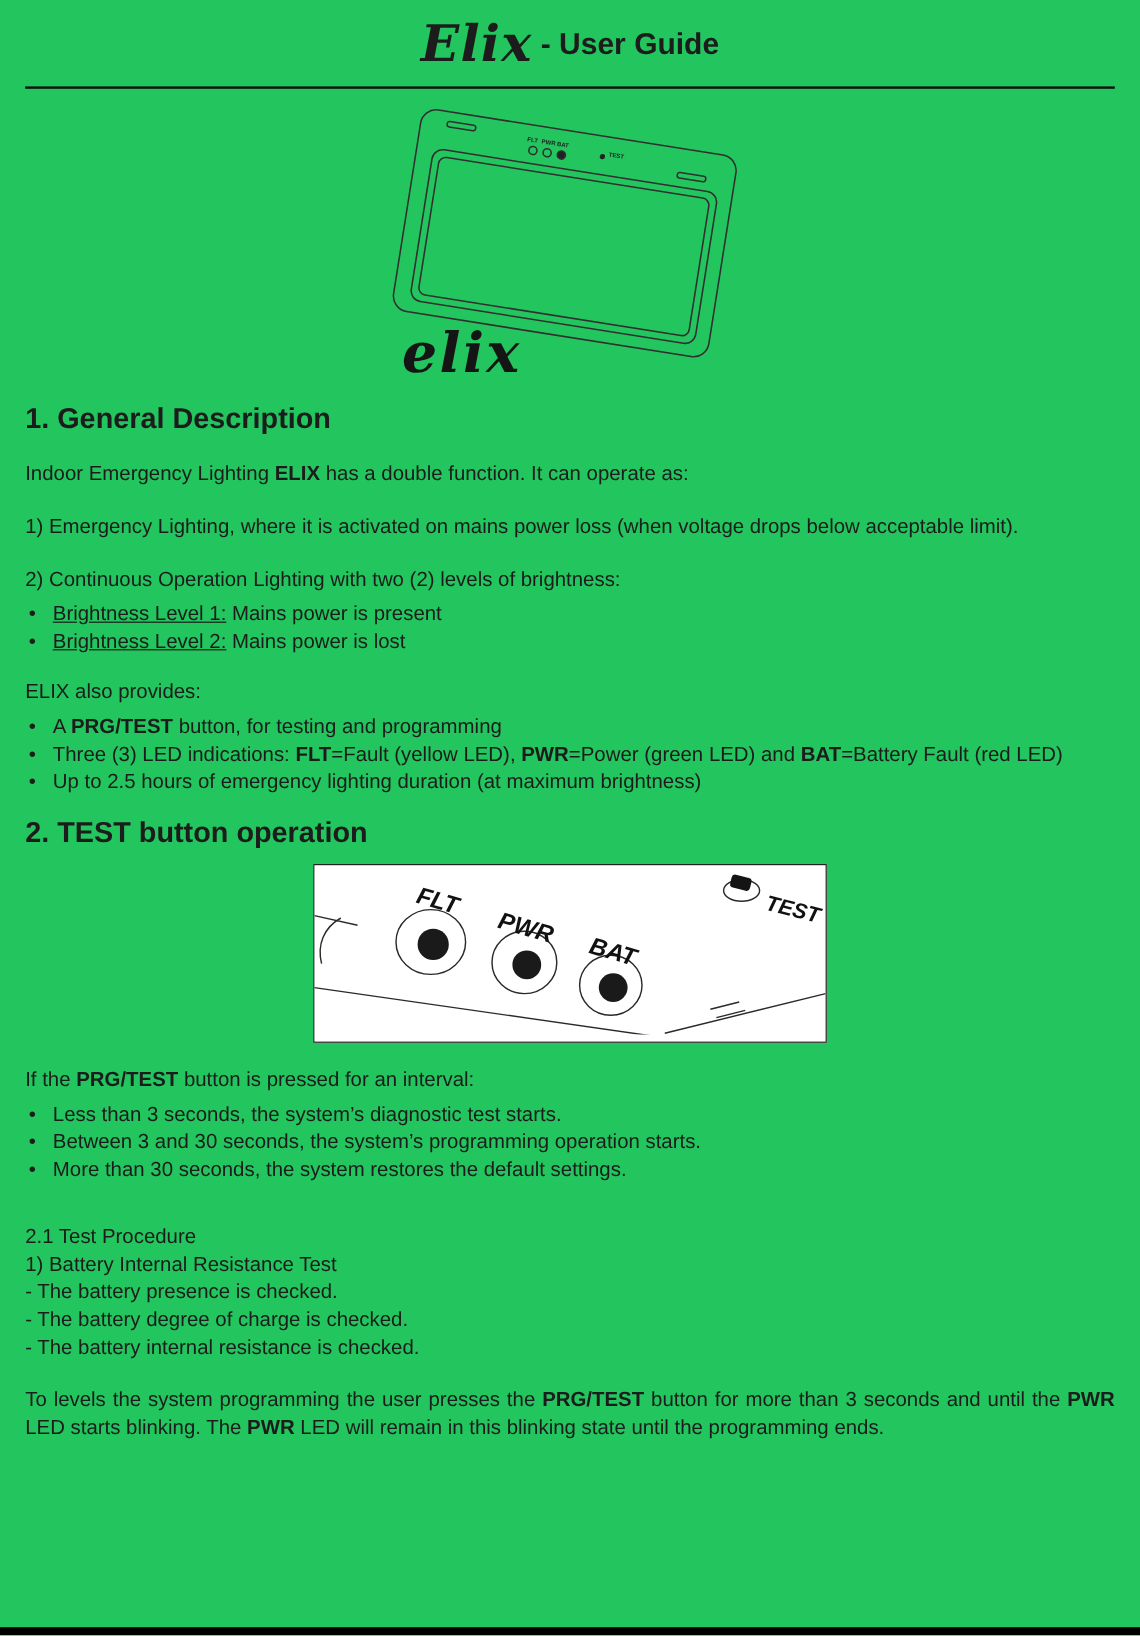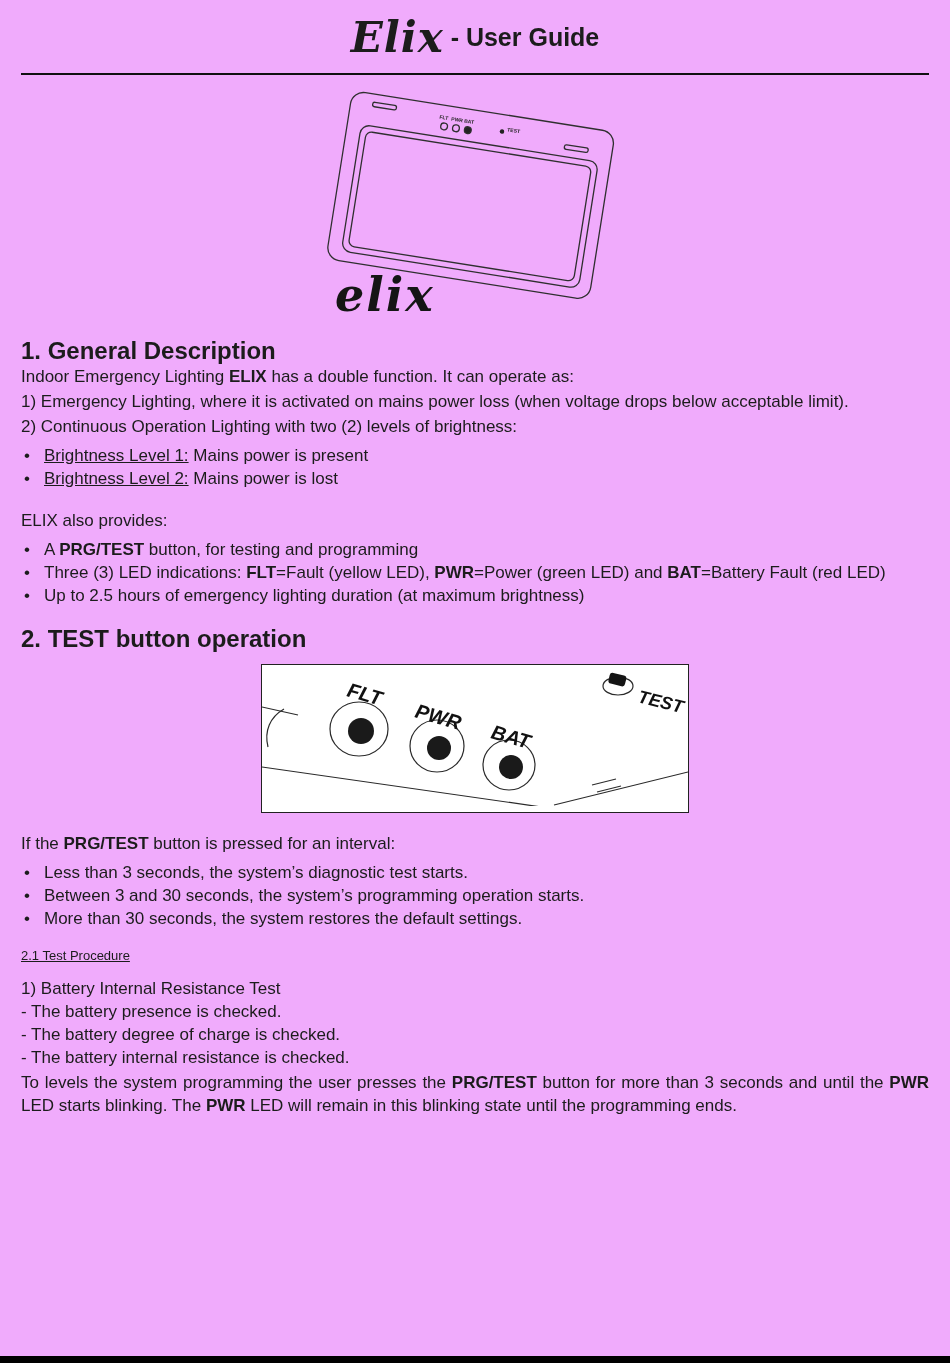--- a/index.html
+++ b/index.html
@@ -1,51 +1,51 @@
 <!DOCTYPE html>
 <html><head>
 <meta charset="utf-8">
 <style>
   * { margin:0; padding:0; box-sizing:border-box; }
   html,body { background:#ffffff; }
   .page{
     width:950px; height:1363px; position:relative; overflow:hidden;
-    background:#f0abfc; padding:14px 21px 0;
+    background:#22c55e; padding:14px 21px 0;
     font-family:"Liberation Sans", sans-serif;
     font-size:17px; line-height:23px; color:#1c1c1c;
   }
   
   .title{ text-align:center; line-height:46px; white-space:nowrap; }
   .brand-script{
     font-family:"DejaVu Serif", serif; font-style:italic; font-weight:700;
     font-size:42px; letter-spacing:1px;
   }
   .title-suffix{ font-size:25px; font-weight:700; vertical-align:6px; }
   .rule{ border-bottom:2.5px solid #101010; margin-top:3px; }
 
   
   .device-fig{ width:340px; height:232px; margin:12px auto 0; }
   .dev-lbl{ font-family:"Liberation Sans",sans-serif; font-size:5px; font-weight:700; fill:#222; }
   .dev-logo{ font-family:"DejaVu Serif",serif; font-style:italic; font-weight:700; font-size:46px; fill:#151515; letter-spacing:2px; }
 
   
   h2.sec{ font-size:24px; line-height:24px; margin:20px 0 0; font-weight:700; }
-  .p{ margin-top:2px; }
+  .p{ margin-top:21px; }
   .just{ text-align:justify; }
   .gap-top{ margin-top:19px; }
   b{ font-weight:700; }
   .ul{ text-decoration:underline;margin-top:12px; }
 
   .bullets{ margin-top:6px; }
   .bullet{ display:flex; }
   .bullet .dot{ flex:0 0 23px; padding-left:3px; }
   .bullet .txt{ flex:1; }
 
-  .subhead{ margin-top:14px; font-weight:400; font-size:13px; text-decoration:underline; }
-  .linegroup{ margin-top:10px; }
+  .subhead{ margin-top:33px; font-weight:400; font-size:17px; }
+  .linegroup{ }
   .linegroup2{ margin-top:19px; }
   .line{ margin:0; }
 
   
   .fig1{ width:428px; margin:13px auto 0; border:1px solid #222; background:#fff; }
   .fig-lbl{ font-family:"Liberation Sans",sans-serif; font-style:italic; font-weight:700; font-size:20px; fill:#111; }
   .fig-lbl-test{ font-family:"Liberation Sans",sans-serif; font-style:italic; font-weight:700; font-size:18px; fill:#111; }
   .caption{ text-align:center; margin-top:9px; }
 
   .bottom-bar{ position:absolute; left:0; bottom:0; width:950px; height:7px; background:#000; }

